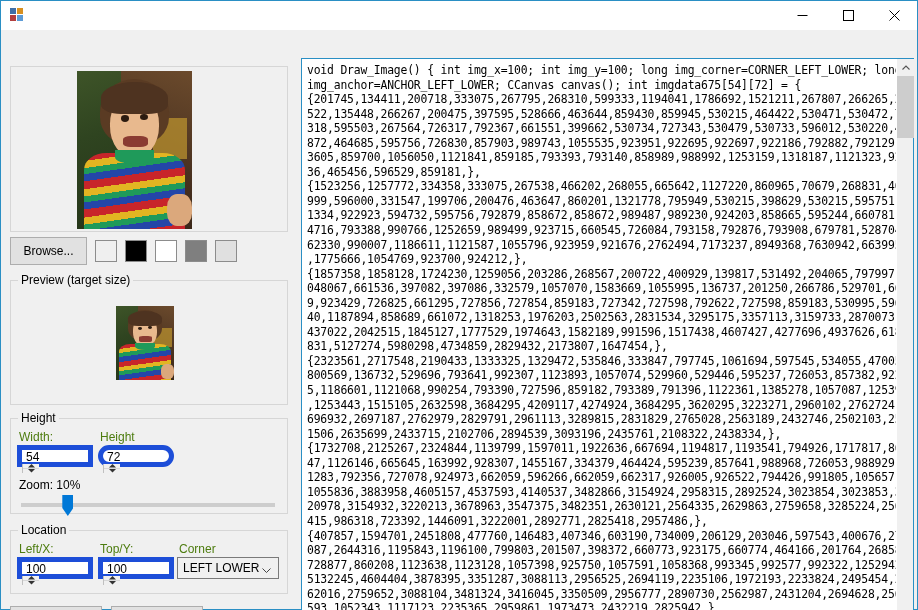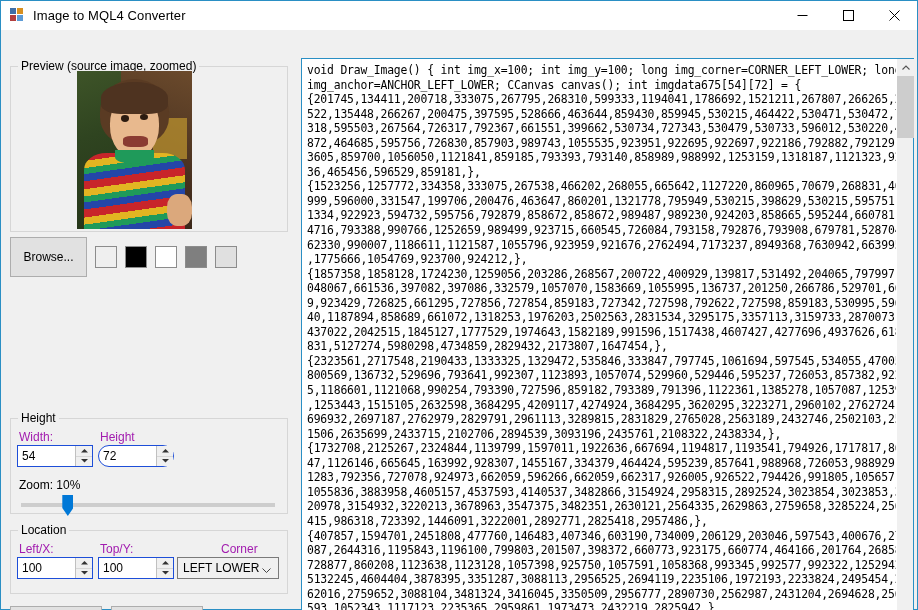--- a/index.html
+++ b/index.html
@@ -127,36 +127,36 @@
   
   .browse-row { position: absolute; left: 9px; top: 207px; display: flex; align-items: center; }
   .btn {
     background: #e1e1e1;
     border: 1px solid #adadad;
     font-size: 12px; color: #000;
     font-family: "Liberation Sans", sans-serif;
     cursor: default;
     display: flex; align-items: center; justify-content: center;
   }
-  #browse-btn { width: 77px; height: 40px; }
+  #browse-btn { width: 77px; height: 28px; }
   .swatch {
     width: 22px; height: 22px;
     border: 1px solid #8c8c8c;
     margin-left: 8px;
     cursor: default;
   }
   
   #grp-scale { left: 9px; top: 388px; width: 278px; height: 96px; }
-  .field-label { position: absolute; font-size: 12px; color: #a21caf; }
+  .field-label { position: absolute; font-size: 12px; color: #4d7c0f; }
   .spin {
     position: absolute;
     height: 22px;
-    border: 1px solid #1d4ed8;
+    border: 5px solid #1d4ed8;
     background: #ffffff;
-    display: flex; align-items: stretch;
+    display: flex; align-items: stretch; flex-direction: column;
   }
   .spin input {
     border: none; outline: none;
     font-size: 12px; font-family: "Liberation Sans", sans-serif;
     color: #000; padding: 0 2px 0 4px;
     width: 100%; background: transparent;
   }
   .spin .arrows {
     width: 17px; min-width: 17px;
     border-left: 1px solid #c0c0c0;
@@ -239,21 +239,20 @@
 
 <div class="window">
 
   <div class="titlebar">
     <div class="title-icon">
       <div class="q q1"></div>
         <div class="q q2"></div>
       <div class="q q3"></div>
         <div class="q q4"></div>
     </div>
-    <div class="title-text">Image to MQL4 Converter</div>
     <div class="win-buttons">
       <div class="win-btn">
         <svg width="11" height="11" viewBox="0 0 11 11">
           <line x1="0.5" y1="5.5" x2="10.5" y2="5.5" stroke="#000" stroke-width="1"></line>
         </svg>
       </div>
       <div class="win-btn">
         <svg width="11" height="11" viewBox="0 0 11 11">
           <rect x="0.5" y="0.5" width="10" height="10" fill="none" stroke="#000" stroke-width="1"></rect>
         </svg>
@@ -265,21 +264,20 @@
         </svg>
       </div>
     </div>
   </div>
 
   <div class="body">
 
     <div class="left-pane">
 
       <div class="group" id="grp-source">
-        <div class="legend">Preview (source image, zoomed)</div>
         <div class="src-img">
           <div class="photo">
             <div class="bg-l"></div>
               <div class="bg-r"></div>
               <div class="bg-panel"></div>
             <div class="hair"></div>
               <div class="face"></div>
               <div class="hair-front"></div>
             <div class="eye-l"></div>
               <div class="eye-r"></div>
@@ -293,20 +291,39 @@
 
       <div class="browse-row">
         <div class="btn" id="browse-btn">Browse...</div>
         <div class="swatch" style="background:#efefef"></div>
         <div class="swatch" style="background:#000000"></div>
         <div class="swatch" style="background:#ffffff"></div>
         <div class="swatch" style="background:#7f7f7f"></div>
         <div class="swatch" style="background:#e0e0e0"></div>
       </div>
 
+      <div class="group" id="grp-target">
+        <div class="legend">Preview (target size)</div>
+        <div class="tgt-img">
+          <div class="photo small">
+            <div class="bg-l"></div>
+              <div class="bg-r"></div>
+              <div class="bg-panel"></div>
+            <div class="hair"></div>
+              <div class="face"></div>
+              <div class="hair-front"></div>
+            <div class="eye-l"></div>
+              <div class="eye-r"></div>
+              <div class="mouth"></div>
+            <div class="shirt"></div>
+              <div class="collar"></div>
+              <div class="hand"></div>
+          </div>
+        </div>
+      </div>
 
       <div class="group" id="grp-scale">
         <div class="legend">Height</div>
       </div>
       <div class="field-label" style="left:18px; top:400px;">Width:</div>
       <div class="spin" style="left:16px; top:415px; width:76px;">
         <input value="54" style="">
         <div class="arrows">
           <div>
             <svg width="7" height="4" viewBox="0 0 7 4">
@@ -370,21 +387,21 @@
                 <path d="M0 3.5 L3.5 0 L7 3.5 Z" fill="#333"></path>
               </svg>
           </div>
           <div>
             <svg width="7" height="4" viewBox="0 0 7 4">
                 <path d="M0 0 L7 0 L3.5 3.5 Z" fill="#333"></path>
               </svg>
           </div>
         </div>
       </div>
-      <div class="field-label" style="left:178px; top:512px;margin-left:42px;">Corner</div>
+      <div class="field-label" style="left:178px; top:512px;">Corner</div>
       <div class="combo" style="left:176px; top:527px; width:102px;">
         <span>LEFT LOWER</span>
         <span class="arrow">
           <svg width="9" height="6" viewBox="0 0 9 6">
               <path d="M0.5 0.5 L4.5 4.5 L8.5 0.5" fill="none" stroke="#444" stroke-width="1"></path>
             </svg>
         </span>
       </div>
 
       <div class="btn" id="convert-btn">Convert</div>

